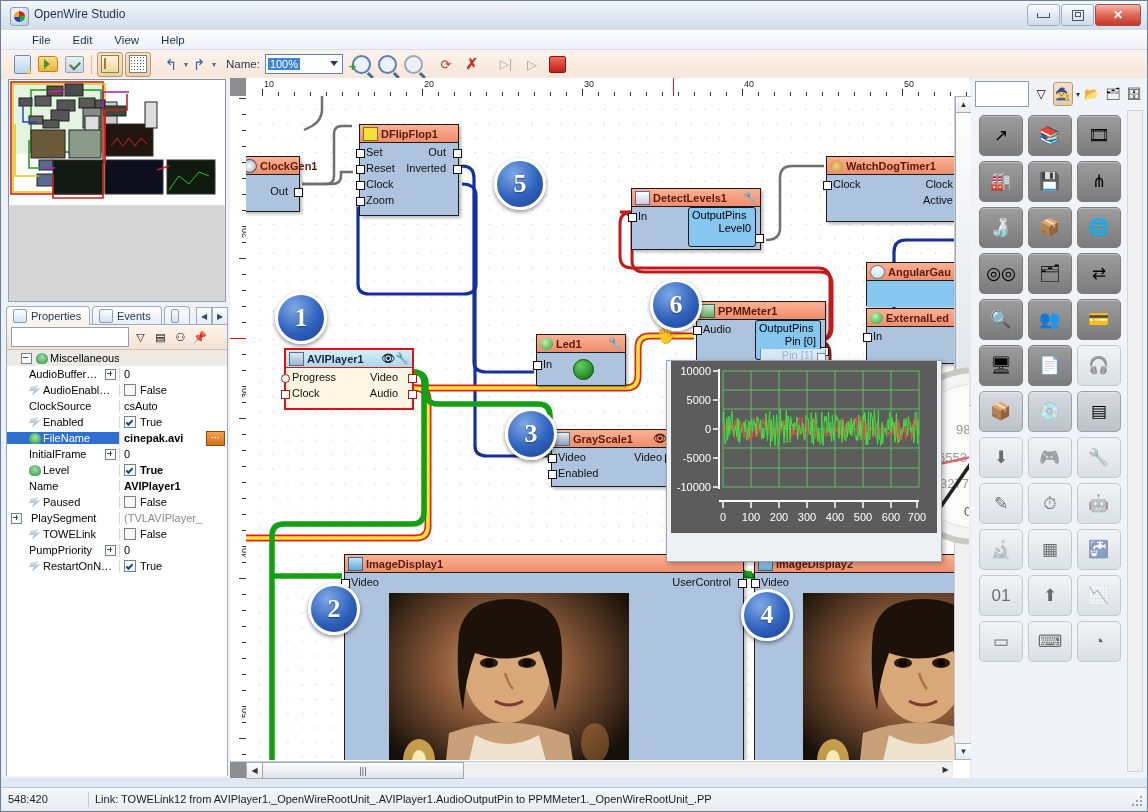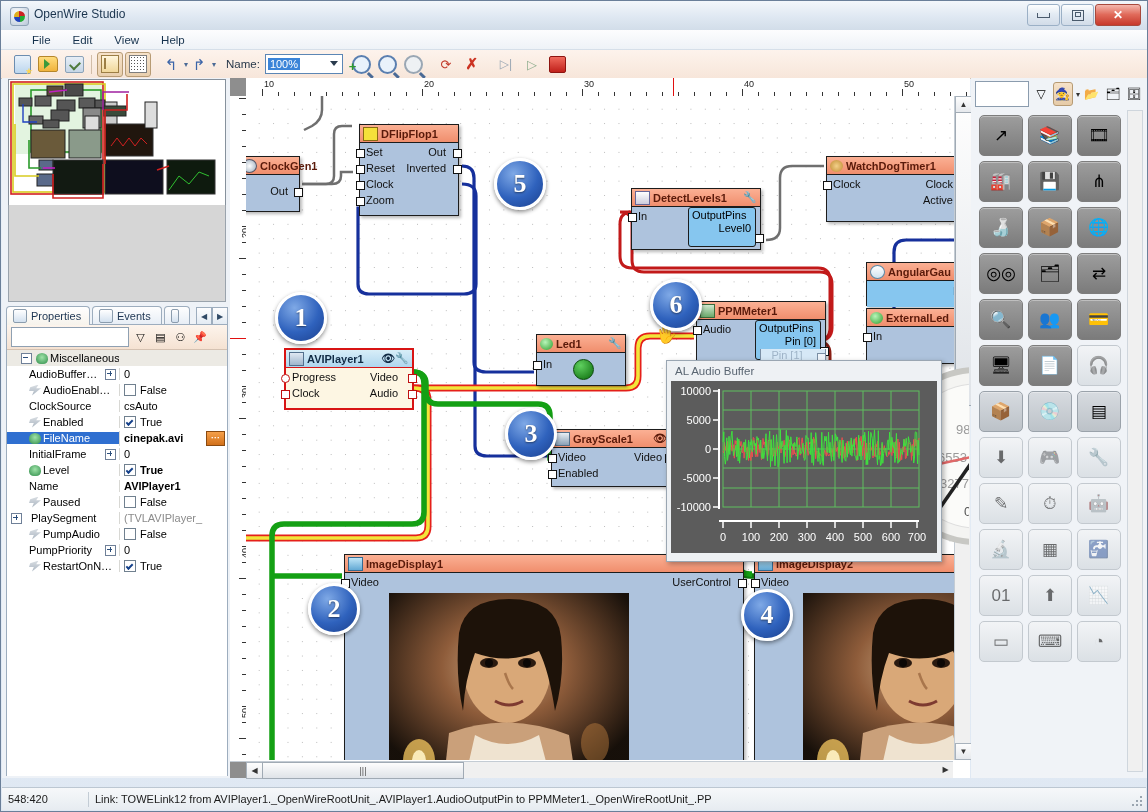--- a/index.html
+++ b/index.html
@@ -445,21 +445,21 @@
               <span>PlaySegment</span>
             </div>
             <div class="pval">
               <span style="color: rgb(139, 139, 139);">(TVLAVIPlayer_</span>
             </div>
           </div>
           <div class="prow">
             <div class="pname">
               <span style="display: inline-block; width: 18px; flex: 0 0 auto;"></span>
               <span class="gico ev"></span>
-              <span>PumpAudio</span>
+              <span>TOWELink</span>
             </div>
             <div class="pval">
               <span class="ck"></span>
               <span>False</span>
             </div>
           </div>
           <div class="prow">
             <div class="pname">
               <span style="display: inline-block; width: 18px; flex: 0 0 auto;"></span>
               <span>PumpPriority</span>
@@ -739,21 +739,21 @@
           <span class="pin" style="left:-4px;top:6px"></span>
           <span class="pintxt" style="left:6px;top:3px">Audio</span>
           <div class="subpanel" style="right:4px;top:0;width:64px;height:38px">
             <div style="padding:1px 3px;font-size:11px">OutputPins</div>
             <div style="text-align:right;padding:0 4px;font-size:11px">Pin [0]</div>
             <span class="pin" style="right:-9px;bottom:3px"></span>
           </div>
         </div>
       </div>
 
-      <div style="position:absolute;left:514px;top:253px;width:66px;height:16px;background:#d6e8f6;border:1px solid #7a8fa5;border-top:none;border-radius:0 0 4px 4px;font-size:11px;color:#9fb4c8;text-align:center;padding-right:12px;box-sizing:border-box;z-index:6">
+      <div style="position:absolute;left:514px;top:253px;width:66px;height:16px;background:#d6e8f6;border:1px solid #7a8fa5;border-top:none;border-radius:0 0 4px 4px;font-size:11px;color:#9fb4c8;text-align:right;padding-right:12px;box-sizing:border-box;z-index:6">
         <span>Pin [1]</span>
         <span class="pin" style="right:-1px;top:4px;background:#eef4fa;border-color:#7a8fa5"></span>
       </div>
 
       <div class="comp" style="left:38px;top:252px;width:130px;height:62px;background:#fdf6e3;border:2px solid #d81414;box-shadow:none">
         <div style="height:17px;background:linear-gradient(#d8eef8,#aed6ee);border-bottom:1px solid #d81414;display:flex;align-items:center;padding-left:3px;font-size:11px;font-weight:bold;color:#102a44">
           <span class="hdico" style="background:linear-gradient(#dfe8f2,#9fb6cc);border:1px solid #53708d"></span>
           <span>AVIPlayer1</span>
           <span class="hdtools">👁🔧</span>
         </div>
@@ -877,21 +877,20 @@
           <text x="32" y="98" font-family="Liberation Sans" font-size="13" fill="#9a9a9a">6553</text>
           <text x="34" y="124" font-family="Liberation Sans" font-size="13" fill="#9a9a9a">3277</text>
           <text x="58" y="152" font-family="Liberation Sans" font-size="13" fill="#555">0</text>
           <text x="74" y="176" font-family="Liberation Sans" font-size="12" fill="#444">Angu</text>
           <line x1="70" y1="92" x2="-4" y2="108" stroke="#e06868" stroke-width="2.5"></line>
           <line x1="70" y1="92" x2="20" y2="164" stroke="#222" stroke-width="3.5"></line>
         </svg>
       </div>
 
       <div class="abuf" style="left:420px;top:264px;width:274px;height:200px;z-index:7">
-        <div class="abuf-title">AL Audio Buffer</div>
         <div class="abuf-plot" style="margin:0 4px 4px 4px;height:172px">
           <svg width="266" height="172" viewBox="0 0 266 172">
             <rect width="266" height="172" fill="#5c5c5c"></rect>
 
             <g stroke="#5fbf5f" stroke-width="1" fill="none">
               <rect x="52" y="10" width="196" height="116"></rect>
               <line x1="52" y1="29" x2="248" y2="29"></line>
               <line x1="52" y1="48" x2="248" y2="48"></line>
               <line x1="52" y1="68" x2="248" y2="68"></line>
               <line x1="52" y1="87" x2="248" y2="87"></line>

